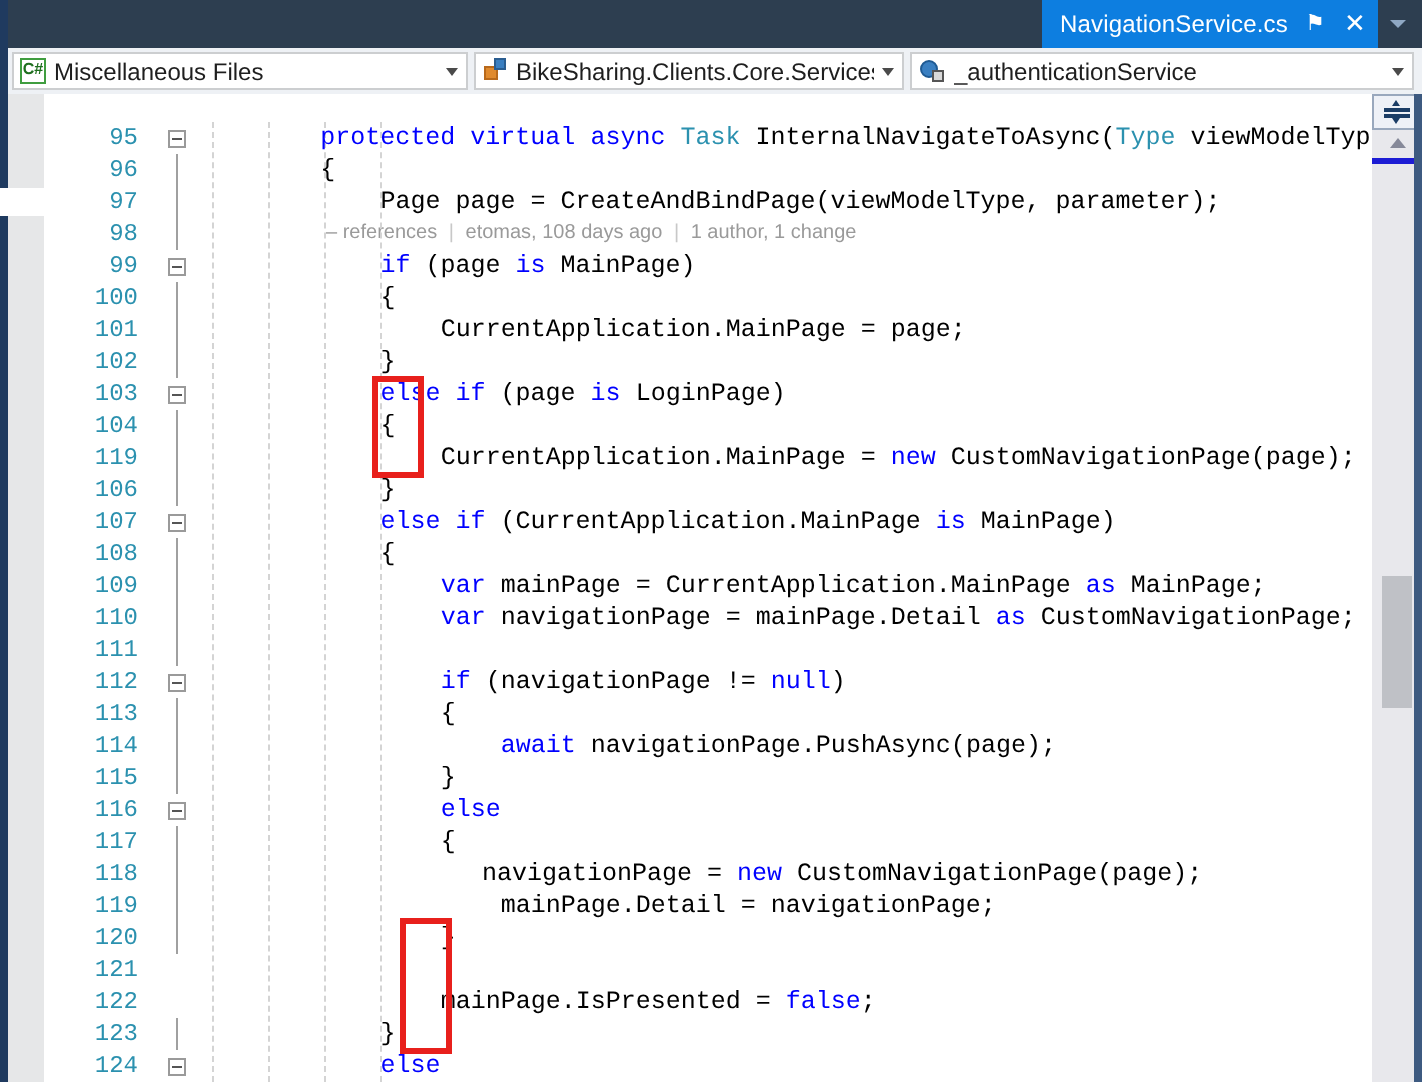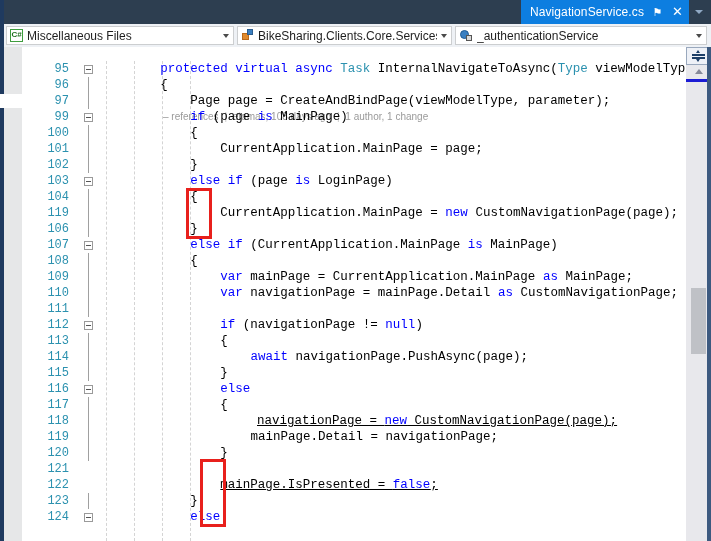--- a/index.html
+++ b/index.html
@@ -451,44 +451,45 @@
         <div class="guide" style="left: 106px; height: 480px;"></div>
         <div class="guide" style="left: 134px; height: 480px;"></div>
         <div class="guide" style="left: 162px; height: 480px;"></div>
         <div class="guide" style="left: 190px; height: 480px;"></div>
       </div>
 
     <div class="rows" id="rows">
         <div class="row"><span class="lnum">95</span><span class="fold"></span><span class="code" style="left: 160.16px;"><span class="kw">protected </span><span class="kw">virtual </span><span class="kw">async </span><span class="typ">Task</span><span> InternalNavigateToAsync(</span><span class="typ">Type</span><span> viewModelType, </span><span class="kw">obj</span></span></div>
         <div class="row"><span class="lnum">96</span><span class="foldline"></span><span class="code" style="left: 160.16px;"><span>{</span></span></div>
         <div class="row"><span class="lnum">97</span><span class="foldline"></span><span class="code" style="left: 190.24px;"><span>Page page = CreateAndBindPage(viewModelType, parameter);</span></span></div>
+        <div class="row"><span class="lnum">98</span><span class="foldline"></span><span class="code" style="left: 100px;"><span></span></span></div>
         <div class="row"><span class="lnum">99</span><span class="fold"></span><span class="code" style="left: 190.24px;"><span class="kw">if</span><span> (page </span><span class="kw">is</span><span> MainPage)</span></span></div>
         <div class="row"><span class="lnum">100</span><span class="foldline"></span><span class="code" style="left: 190.24px;"><span>{</span></span></div>
         <div class="row"><span class="lnum">101</span><span class="foldline"></span><span class="code" style="left: 220.32px;"><span>CurrentApplication.MainPage = page;</span></span></div>
         <div class="row"><span class="lnum">102</span><span class="foldline"></span><span class="code" style="left: 190.24px;"><span>}</span></span></div>
         <div class="row"><span class="lnum">103</span><span class="fold"></span><span class="code" style="left: 190.24px;"><span class="kw">else</span><span> </span><span class="kw">if</span><span> (page </span><span class="kw">is</span><span> LoginPage)</span></span></div>
         <div class="row"><span class="lnum">104</span><span class="foldline"></span><span class="code" style="left: 190.24px;"><span>{</span></span></div>
         <div class="row"><span class="lnum">119</span><span class="foldline"></span><span class="code" style="left: 220.32px;"><span>CurrentApplication.MainPage = </span><span class="kw">new</span><span> CustomNavigationPage(page);</span></span></div>
         <div class="row"><span class="lnum">106</span><span class="foldline"></span><span class="code" style="left: 190.24px;"><span>}</span></span></div>
         <div class="row"><span class="lnum">107</span><span class="fold"></span><span class="code" style="left: 190.24px;"><span class="kw">else</span><span> </span><span class="kw">if</span><span> (CurrentApplication.MainPage </span><span class="kw">is</span><span> MainPage)</span></span></div>
         <div class="row"><span class="lnum">108</span><span class="foldline"></span><span class="code" style="left: 190.24px;"><span>{</span></span></div>
         <div class="row"><span class="lnum">109</span><span class="foldline"></span><span class="code" style="left: 220.32px;"><span class="kw">var</span><span> mainPage = CurrentApplication.MainPage </span><span class="kw">as</span><span> MainPage;</span></span></div>
         <div class="row"><span class="lnum">110</span><span class="foldline"></span><span class="code" style="left: 220.32px;"><span class="kw">var</span><span> navigationPage = mainPage.Detail </span><span class="kw">as</span><span> CustomNavigationPage;</span></span></div>
         <div class="row"><span class="lnum">111</span><span class="foldline"></span><span class="code" style="left: 100px;"><span></span></span></div>
         <div class="row"><span class="lnum">112</span><span class="fold"></span><span class="code" style="left: 220.32px;"><span class="kw">if</span><span> (navigationPage != </span><span class="kw">null</span><span>)</span></span></div>
         <div class="row"><span class="lnum">113</span><span class="foldline"></span><span class="code" style="left: 220.32px;"><span>{</span></span></div>
         <div class="row"><span class="lnum">114</span><span class="foldline"></span><span class="code" style="left: 250.4px;"><span class="kw">await</span><span> navigationPage.PushAsync(page);</span></span></div>
         <div class="row"><span class="lnum">115</span><span class="foldline"></span><span class="code" style="left: 220.32px;"><span>}</span></span></div>
         <div class="row"><span class="lnum">116</span><span class="fold"></span><span class="code" style="left: 220.32px;"><span class="kw">else</span></span></div>
         <div class="row"><span class="lnum">117</span><span class="foldline"></span><span class="code" style="left: 220.32px;"><span>{</span></span></div>
-        <div class="row"><span class="lnum">118</span><span class="foldline"></span><span class="code" style="left: 257px; text-decoration: underline;"><span>navigationPage = </span><span class="kw">new</span><span> CustomNavigationPage(page);</span></span></div>
+        <div class="row"><span class="lnum">118</span><span class="foldline"></span><span class="code" style="left: 241px;"><span>navigationPage = </span><span class="kw">new</span><span> CustomNavigationPage(page);</span></span></div>
         <div class="row"><span class="lnum">119</span><span class="foldline"></span><span class="code" style="left: 250.4px;"><span>mainPage.Detail = navigationPage;</span></span></div>
         <div class="row"><span class="lnum">120</span><span class="foldline"></span><span class="code" style="left: 220.32px;"><span>}</span></span></div>
         <div class="row"><span class="lnum">121</span><span class="code" style="left: 100px;"><span></span></span></div>
-        <div class="row"><span class="lnum">122</span><span class="code" style="left: 220.32px; text-decoration: underline;"><span>mainPage.IsPresented = </span><span class="kw">false</span><span>;</span></span></div>
+        <div class="row"><span class="lnum">122</span><span class="code" style="left: 220.32px;"><span>mainPage.IsPresented = </span><span class="kw">false</span><span>;</span></span></div>
         <div class="row"><span class="lnum">123</span><span class="foldline"></span><span class="code" style="left: 190.24px;"><span>}</span></span></div>
         <div class="row"><span class="lnum">124</span><span class="fold"></span><span class="code" style="left: 190.24px;"><span class="kw">else</span></span></div>
       </div>
 
     <div id="annots">
         <div class="annot" style="left: 186px; top: 141px; width: 26px; height: 51px; border-color: rgb(232, 32, 28);"></div>
         <div class="annot" style="left: 200px; top: 412px; width: 26px; height: 68px; border-color: rgb(232, 32, 28);"></div>
       </div>
   </div>
 

